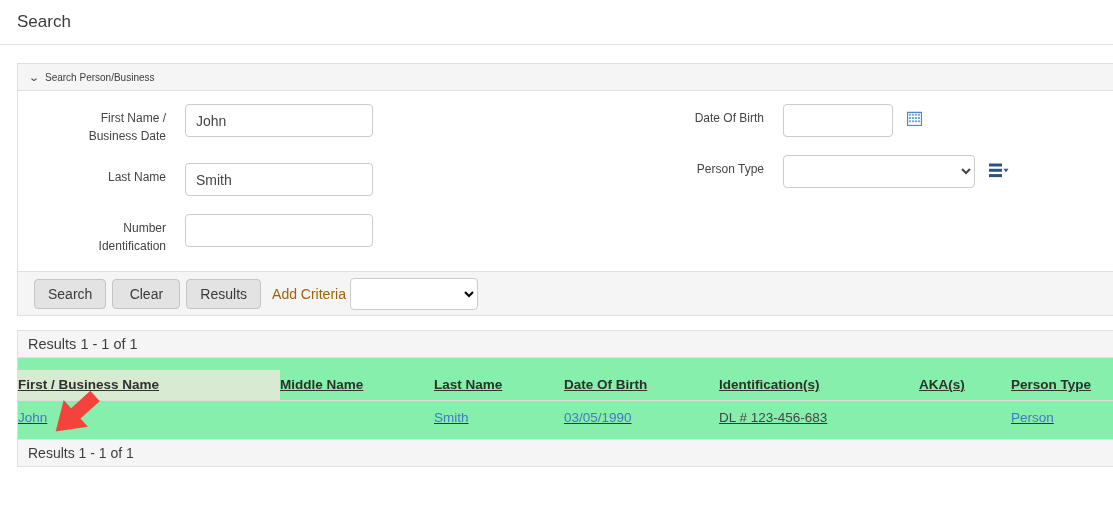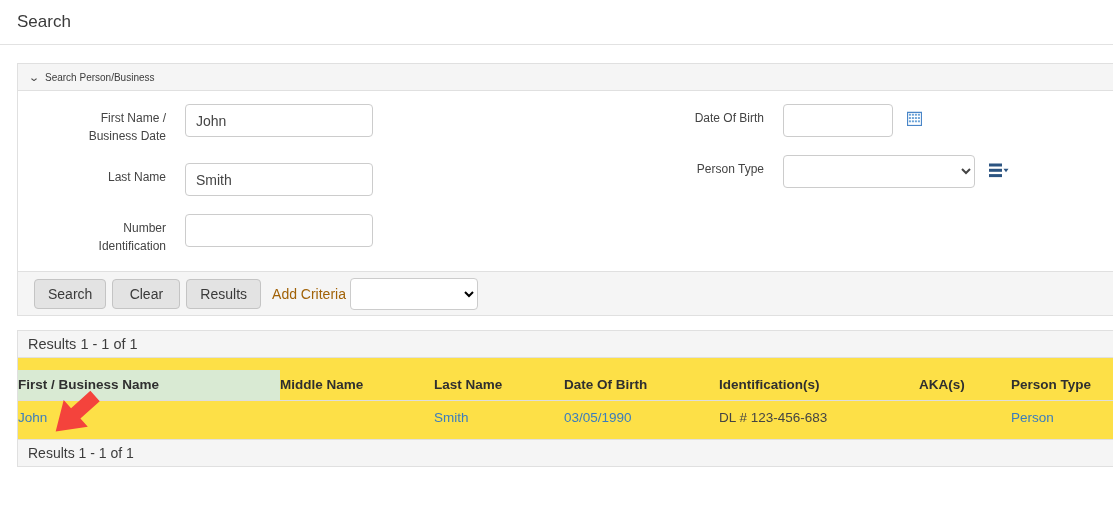--- a/index.html
+++ b/index.html
@@ -165,33 +165,33 @@
     outline: none;
     font-family: "Liberation Sans", sans-serif;
     font-size: 14px;
   }
 
   
   .results-wrap {
     margin: 14px 0 0 17px;
     border: 1px solid #e0e0e0;
     border-right: none;
-    background: #fde047;
+    background: #86efac;
   }
   .results-header {
     background: #f5f5f5;
     border-bottom: 1px solid #e0e0e0;
     height: 27px;
     display: flex;
     align-items: center;
     padding-left: 10px;
     font-size: 14.5px;
     color: #3c3c3c;
   }
-  .results-table-holder { padding: 12px 0 0 0; }
+  .results-table-holder { padding: 12px 0 0 0; text-decoration: underline; }
   table.results {
     border-collapse: collapse;
     width: 100%;
     table-layout: fixed;
   }
   table.results th {
     font-size: 13.5px;
     font-weight: bold;
     color: #2f2f2f;
     text-align: left;

